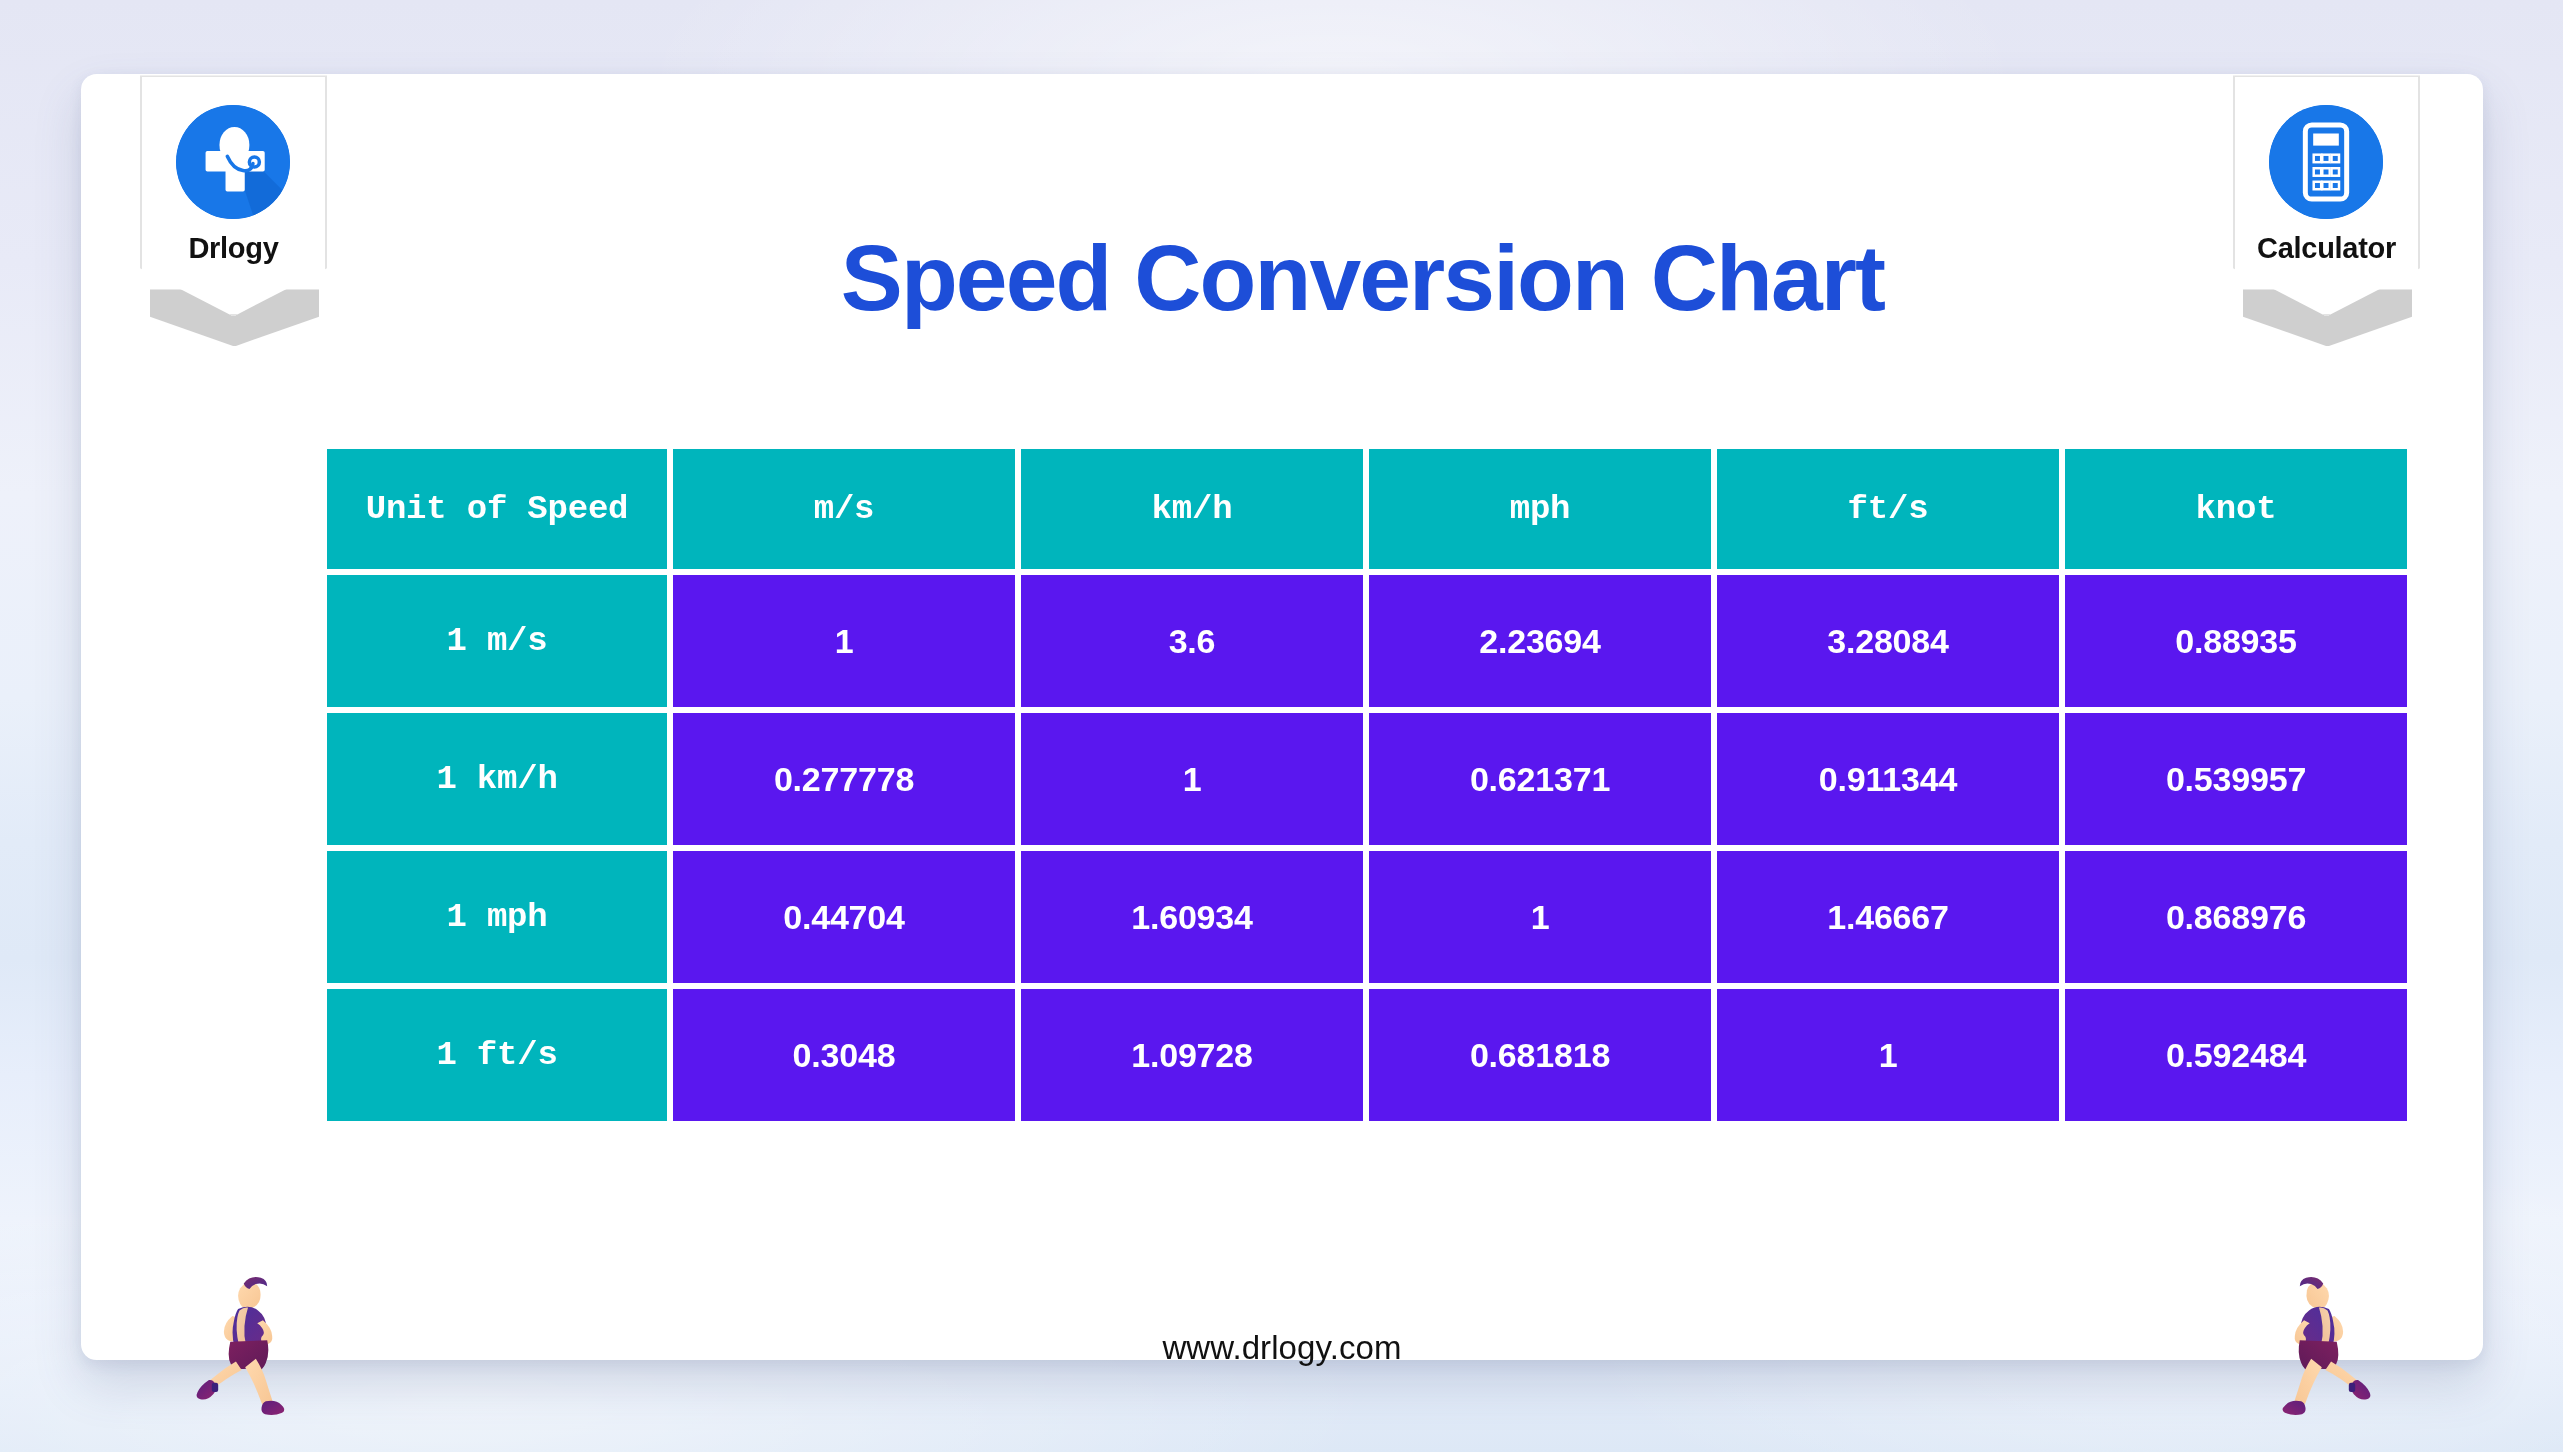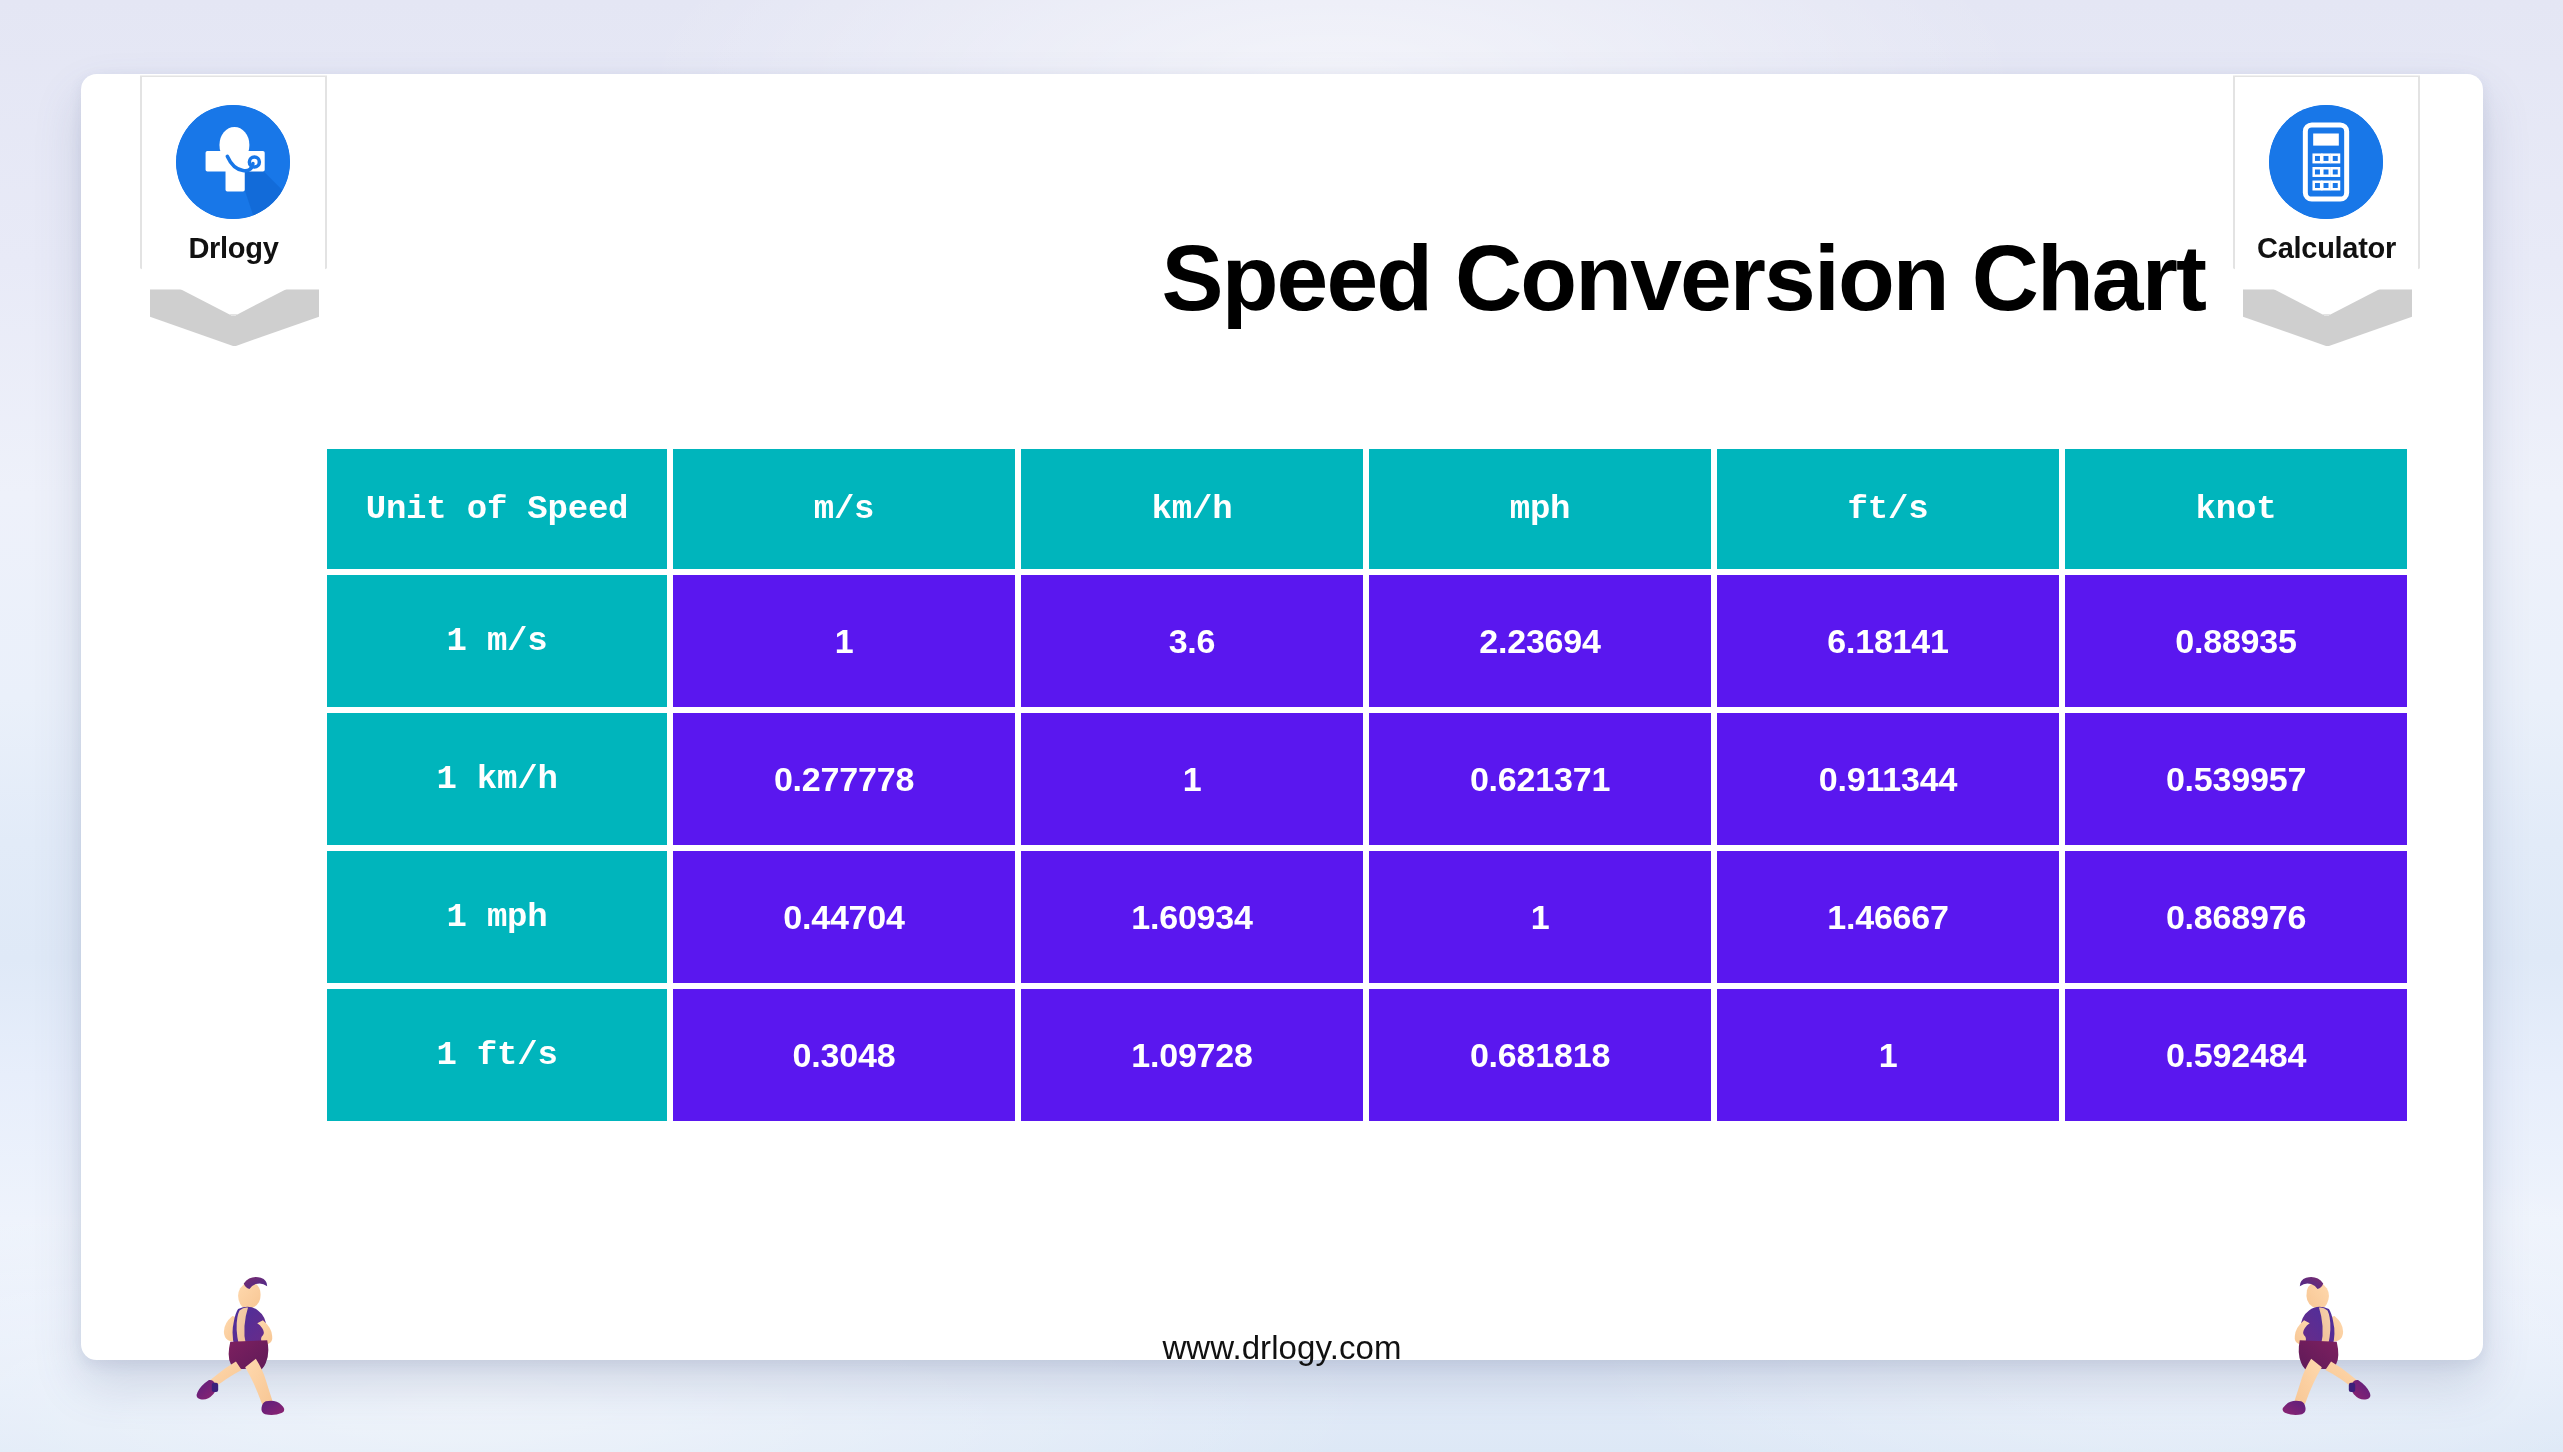--- a/index.html
+++ b/index.html
@@ -105,27 +105,27 @@
     text-align: center;
     font-size: 29px;
     font-weight: 700;
     color: #111111;
     letter-spacing: -0.3px;
   }
 
   
   #page-title {
     position: absolute;
-    left: 415px;
+    left: 427px;
     top: 158px;
     width: 1709px;
-    text-align: right;
+    text-align: center;
     font-size: 93px;
     font-weight: 800;
-    color: #000000;
+    color: #1d4ed8;
     letter-spacing: -1.9px;
     line-height: 1;
     white-space: nowrap;
   }
 
   
   #conv-table {
     position: absolute;
     left: 240px;
     top: 369px;
@@ -257,21 +257,21 @@
           <th class="cell-teal">ft/s</th>
           <th class="cell-teal">knot</th>
         </tr>
       </thead>
       <tbody>
         <tr>
           <td class="cell-teal">1 m/s</td>
           <td class="cell-purple">1</td>
           <td class="cell-purple">3.6</td>
           <td class="cell-purple">2.23694</td>
-          <td class="cell-purple">6.18141</td>
+          <td class="cell-purple">3.28084</td>
           <td class="cell-purple">0.88935</td>
         </tr>
         <tr>
           <td class="cell-teal">1 km/h</td>
           <td class="cell-purple">0.277778</td>
           <td class="cell-purple">1</td>
           <td class="cell-purple">0.621371</td>
           <td class="cell-purple">0.911344</td>
           <td class="cell-purple">0.539957</td>
         </tr>

